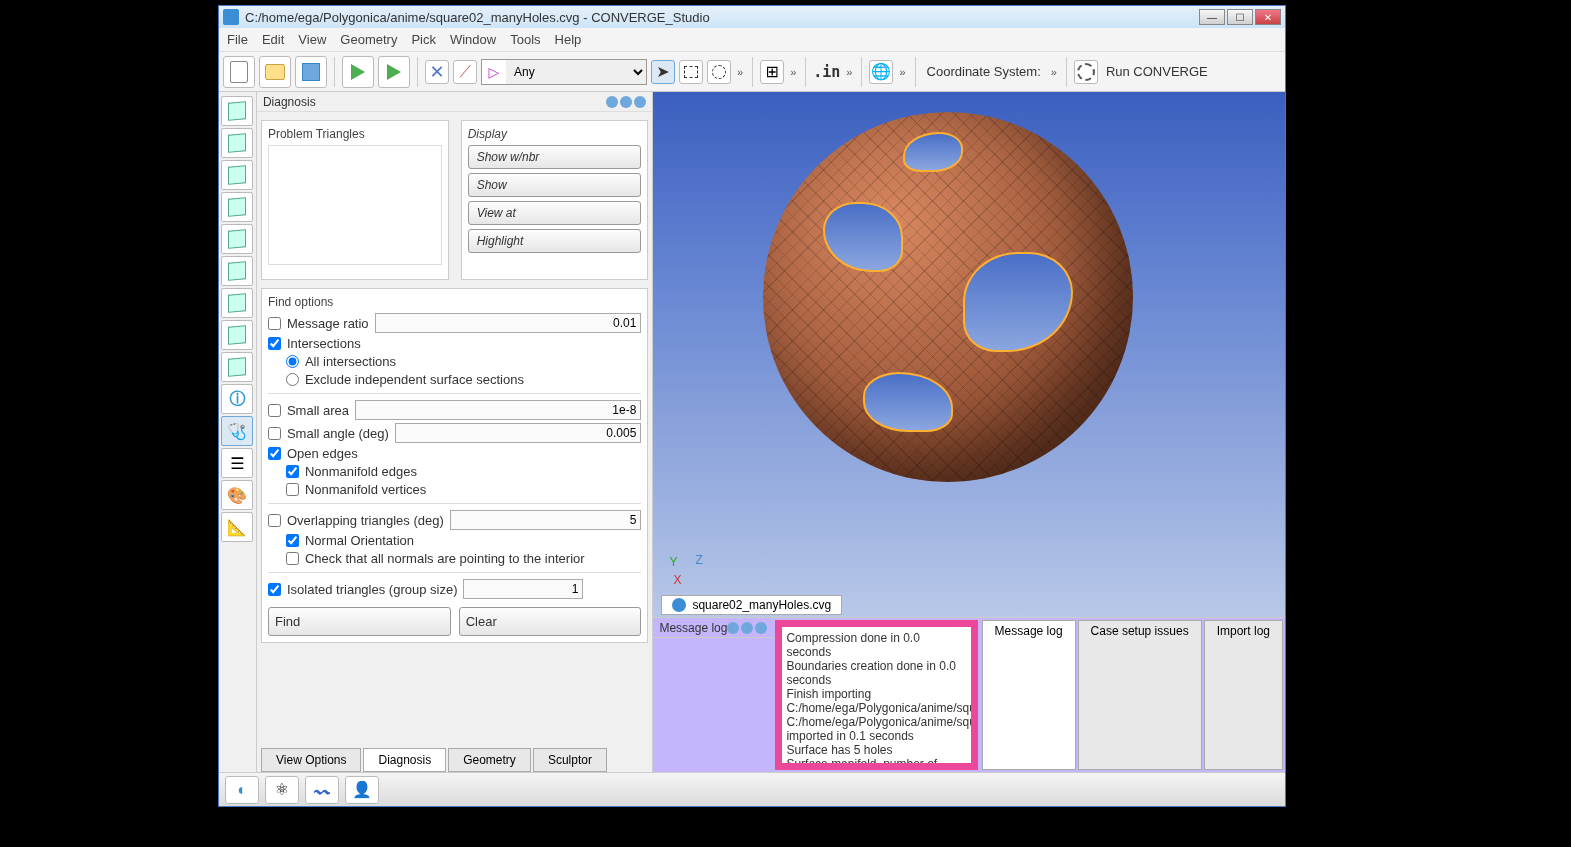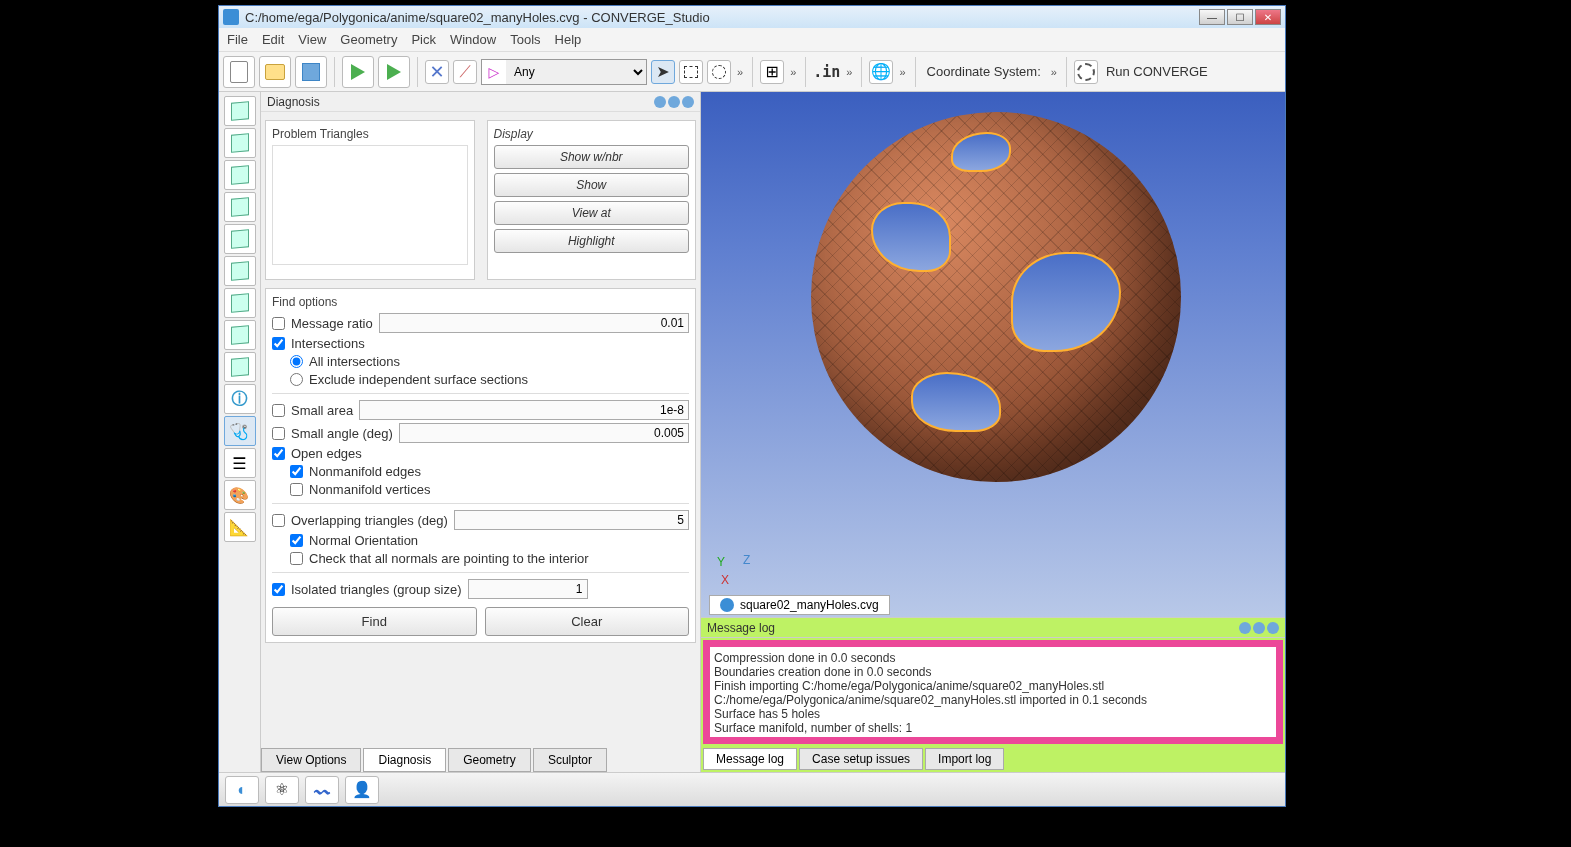--- a/index.html
+++ b/index.html
@@ -43,21 +43,21 @@
   .panel-title .dots { display: flex; gap: 2px; }
   .panel-title .dot { width: 12px; height: 12px; border-radius: 50%; background: #6fa8dc; }
   .panel-body { flex: 1; padding: 4px; overflow: auto; font-size: 13px; color: #333; }
   .fieldset { border: 1px solid #ccc; background: #fff; margin: 4px 0; padding: 6px; }
   .fieldset .legend { font-size: 12px; color: #444; margin-bottom: 4px; }
   .row { display: flex; align-items: center; gap: 6px; margin: 3px 0; }
   .row input[type=text] { flex: 1; border: 1px solid #aaa; padding: 2px 4px; text-align: right; font-size: 12px; background: #fafafa; }
   .row label { font-size: 13px; }
   .indent { margin-left: 18px; }
   .btncol { display: flex; flex-direction: column; gap: 4px; }
-  .sbtn { border: 1px solid #999; background: linear-gradient(#fdfdfd,#e6e6e6); padding: 4px 8px; font-size: 12px; border-radius: 3px; min-width: 70px; text-align: center; }
+  .sbtn { border: 1px solid #999; background: linear-gradient(#fdfdfd,#e6e6e6); padding: 4px 8px; font-size: 12px; border-radius: 3px; min-width: 70px; }
   .big2 { display: flex; gap: 8px; margin-top: 8px; }
   .big2 .sbtn { flex: 1; padding: 6px; font-size: 13px; }
   .toprow { display: flex; gap: 12px; }
   .toprow .fieldset { flex: 1; }
   .toprow .side { width: 90px; font-style: italic; }
 
   .panel-right { flex: 1; display: flex; flex-direction: column; }
   .viewport { flex: 1; background: linear-gradient(#3b5fbf 0%, #5f7fd0 30%, #b8c8e8 100%); position: relative; overflow: hidden; }
   .sphere { position: absolute; left: 110px; top: 20px; width: 370px; height: 370px; border-radius: 50%; background: radial-gradient(circle at 35% 30%, #d98860, #8b4a2e 70%, #5a2f1d); box-shadow: inset -30px -30px 60px rgba(0,0,0,0.4); }
   .hole { position: absolute; background: linear-gradient(#4a6fc7,#8ba6df); border: 2px solid #ffb030; }
@@ -65,21 +65,21 @@
   .hole.h2 { left: 200px; top: 140px; width: 110px; height: 100px; border-radius: 50% 40% 60% 30%; }
   .hole.h3 { left: 140px; top: 20px; width: 60px; height: 40px; border-radius: 60% 40% 50% 30%; }
   .hole.h4 { left: 100px; top: 260px; width: 90px; height: 60px; border-radius: 40% 60% 30% 50%; }
   .meshlines { position: absolute; inset: 0; border-radius: 50%; background: repeating-linear-gradient(45deg, transparent 0 10px, rgba(0,0,0,0.15) 10px 11px), repeating-linear-gradient(-45deg, transparent 0 10px, rgba(0,0,0,0.15) 10px 11px); }
   .axis { position: absolute; left: 20px; bottom: 30px; font-size: 12px; color: #c33; }
   .axis .y { color: #2a2; position: absolute; left: -4px; top: -18px; }
   .axis .z { color: #48c; position: absolute; left: 22px; top: -20px; }
   .filetab { position: absolute; left: 8px; bottom: 2px; background: #fff; border: 1px solid #aaa; padding: 2px 10px; font-size: 12px; display: flex; align-items: center; gap: 6px; }
   .filetab .icon { width: 14px; height: 14px; background: #3b8ed6; border-radius: 50%; }
 
-  .msglog { height: 155px; border-top: 1px solid #ccc; display: flex; flex-direction: column; background: #bef264; }
+  .msglog { height: 155px; border-top: 1px solid #ccc; display: flex; background: #c4b5fd; }
   .msglog .panel-title { border-bottom: 1px solid #ccc; }
   .msgbody { flex: 1; background: #fff; border: 7px solid #ec4899; margin: 2px; padding: 4px; font-size: 12px; color: #333; overflow: auto; position: relative; }
   .msgtabs { display: flex; gap: 2px; padding: 2px; }
   .msgtabs .tab { border: 1px solid #aaa; background: #e8e8e8; padding: 3px 12px; font-size: 12px; }
   .msgtabs .tab.active { background: #fff; }
 
   .bottomtabs { position: absolute; left: 42px; bottom: 34px; display: flex; gap: 2px; }
   .bottomtabs .tab { border: 1px solid #aaa; background: #e8e8e8; padding: 4px 14px; font-size: 12px; }
   .bottomtabs .tab.active { background: #fff; }
 

